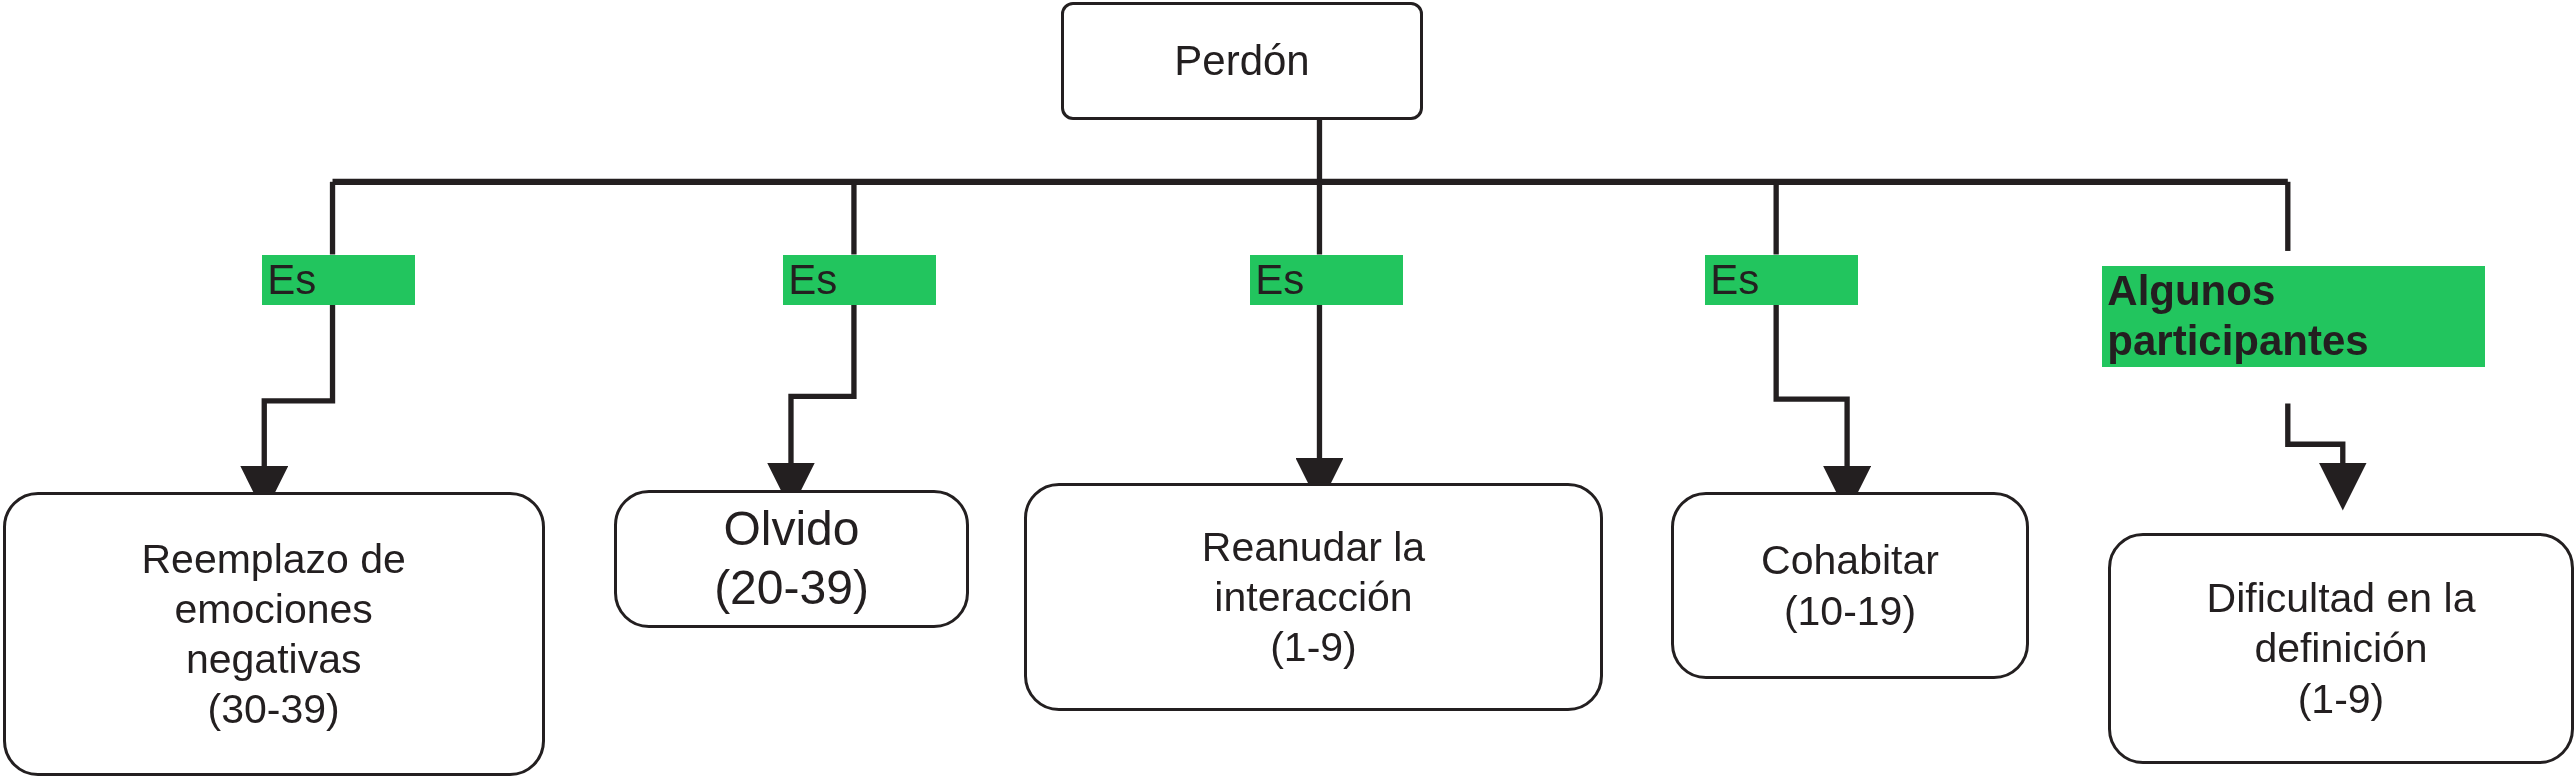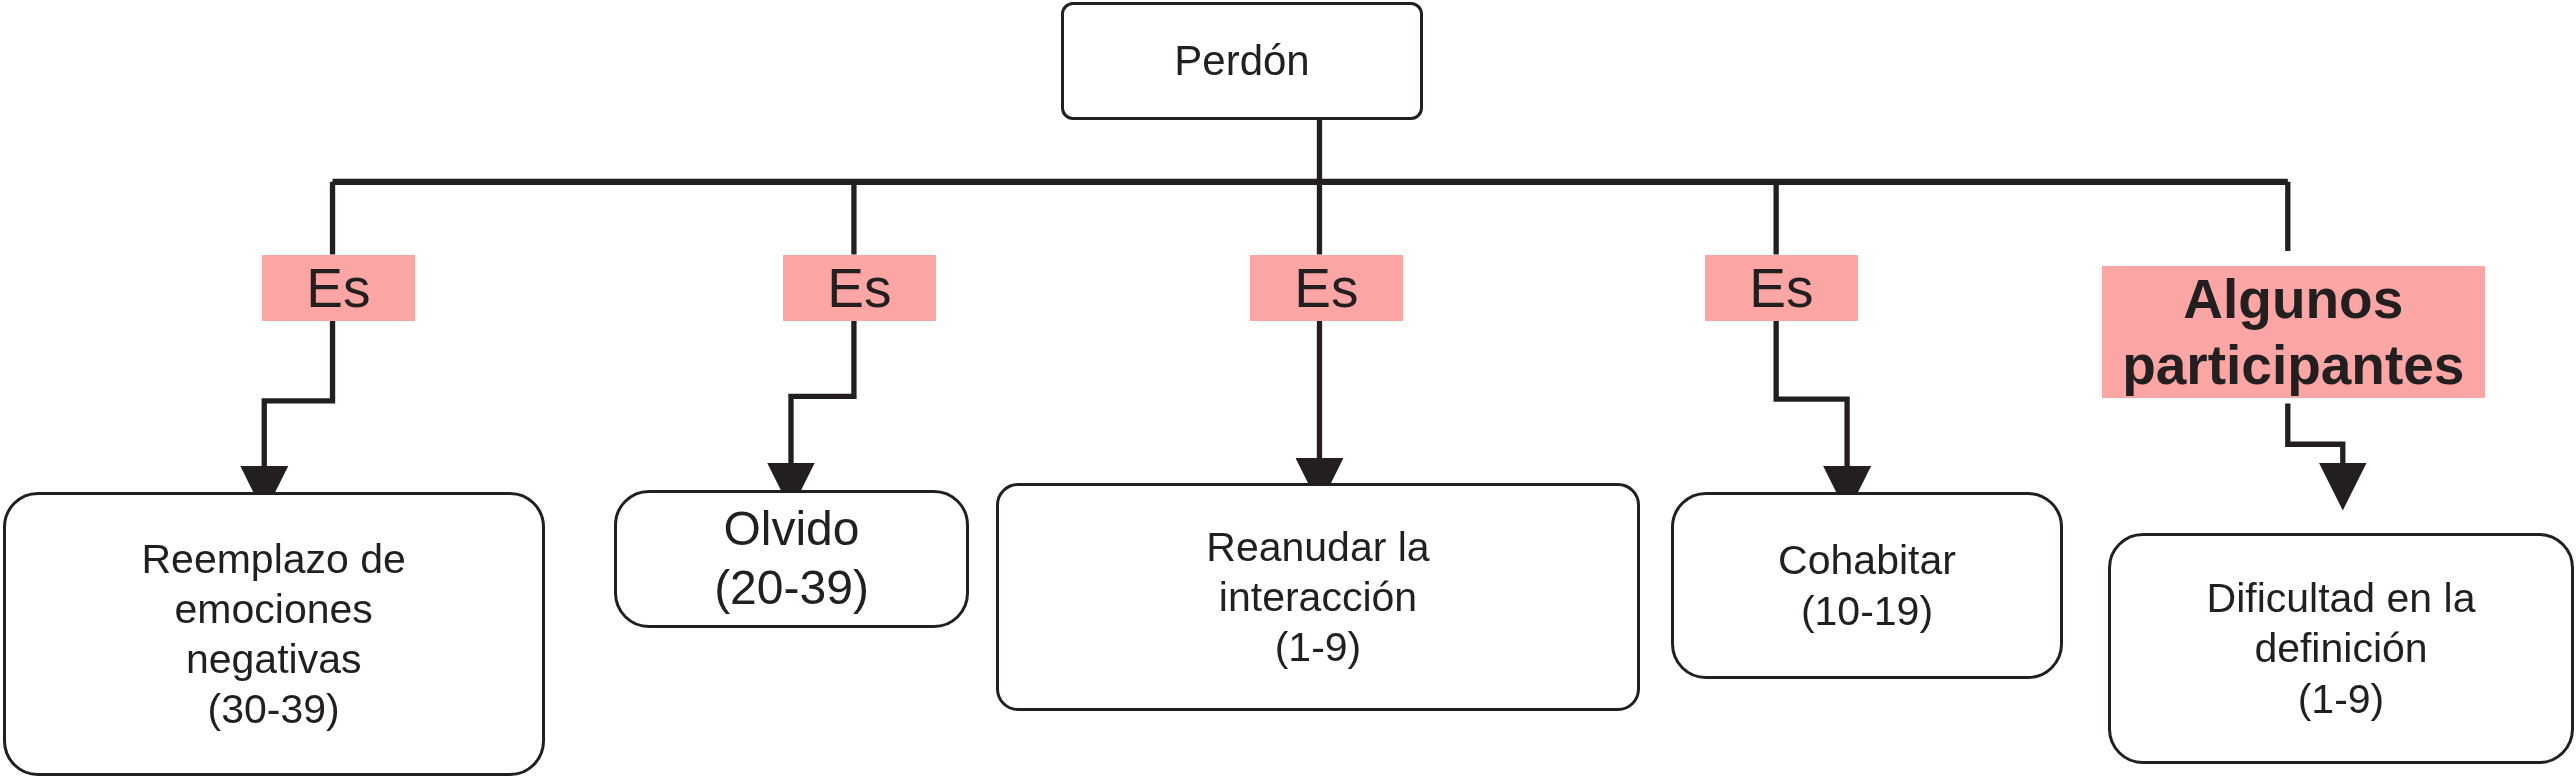--- a/index.html
+++ b/index.html
@@ -60,50 +60,49 @@
     font-size: 41px;
   }
   #node-olvido {
     left: 614px;
     top: 490px;
     width: 355px;
     height: 138px;
     font-size: 48px;
   }
   #node-reanudar {
-    left: 996px;
+    left: 1024px;
     top: 483px;
-    width: 644px;
+    width: 579px;
     height: 228px;
     font-size: 41px;
-    border-radius: 22px;
   }
   #node-cohabitar {
     left: 1671px;
     top: 492px;
-    width: 392px;
+    width: 358px;
     height: 187px;
     font-size: 41px;
   }
   #node-dificultad {
     left: 2108px;
     top: 489px;
     width: 466px;
     height: 231px;
     font-size: 41px;
     margin-top: 44px;
   }
   .edge-label {
     position: absolute;
     color: #231f20;
-    font-size: 55px;
+    font-size: 42px;
     line-height: 1.20;
-    text-align: center;
+    text-align: left;
     white-space: pre-line;
-    background: #fca5a5;
+    background: #22c55e;
     padding: 0 5.3px;
   }
   #edge-label-1 { left: 262px;  top: 255px; width: 142px; }
   #edge-label-2 { left: 783px;  top: 255px; width: 142px; }
   #edge-label-3 { left: 1250px; top: 255px; width: 142px; }
   #edge-label-4 { left: 1705px; top: 255px; width: 142px; }
   #edge-label-5 { left: 2102px; top: 266px; width: 372px; font-weight: bold; }
 </style>
 </head>
 <body>

